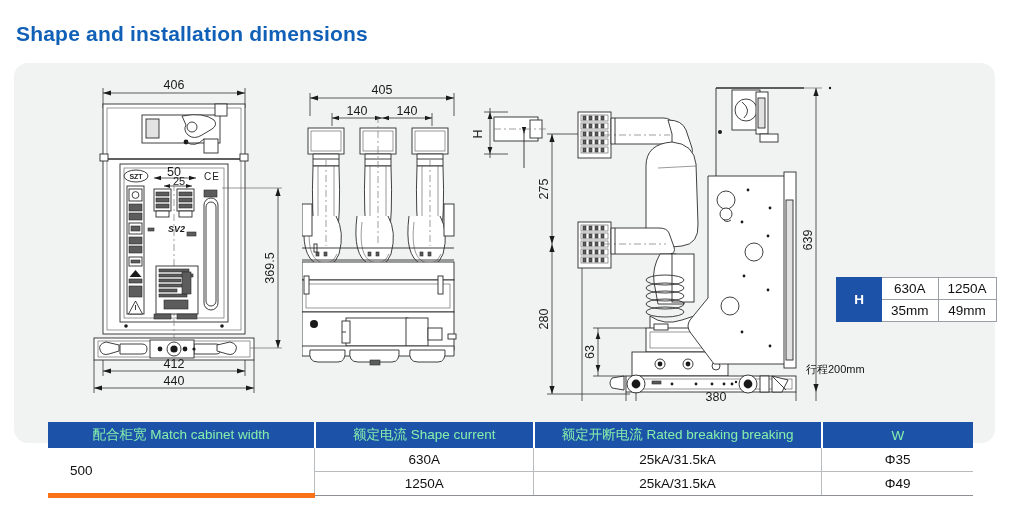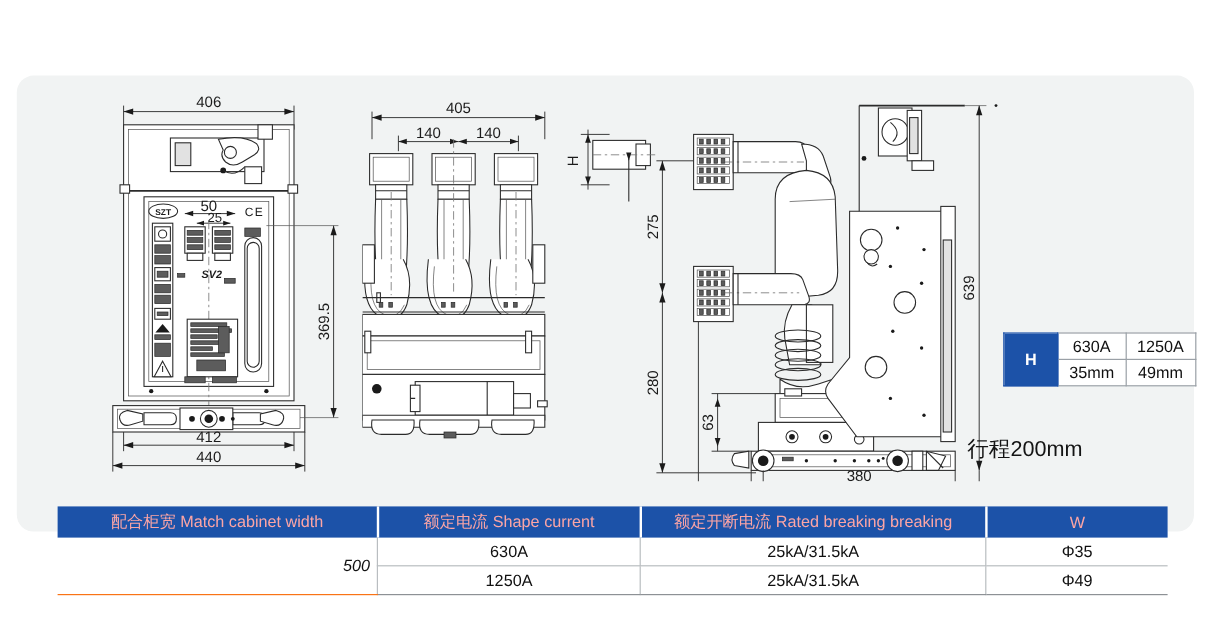--- a/index.html
+++ b/index.html
@@ -68,66 +68,66 @@
     background: #1c52a8;
     color: #ffffff;
     font-weight: bold;
     width: 26px;
     border-color: #1c52a8;
   }
   
   #stroke-note {
     position: absolute;
     left: 806px; top: 362px;
-    font-size: 18px;
+    font-size: 11px;
     color: #141414;
     white-space: nowrap;
   }
   
   #spec-table {
     position: absolute;
     left: 48px; top: 422px;
     width: 925px;
     border-collapse: collapse;
     font-size: 13.5px;
     background: #ffffff;
   }
   #spec-table th {
     background: #1c52a8;
-    color: #fca5a5;
+    color: #86efac;
     font-weight: normal;
     padding: 4px 6px;
     border-right: 2px solid #ffffff;
     text-align: center;
     white-space: nowrap;
   }
   #spec-table th:last-child { border-right: none; }
   #spec-table td {
     padding: 4px 6px;
     text-align: center;
     color: #101010;
     border-right: 1px solid #b9bdc0;
     border-bottom: 1px solid #b9bdc0;
     white-space: nowrap;
   }
   #spec-table td:last-child { border-right: none; }
   #spec-table tr:last-child td { border-bottom: 1px solid #8d9195; }
   #spec-table td.width-cell {
-    text-align: right;
+    text-align: left;
     padding-left: 22px;
     border-right: 1px solid #b9bdc0;
-    border-bottom: 1px solid #f97316;
-    font-style: italic;
+    border-bottom: 5px solid #f97316;
   }
 </style>
 </head>
 <body>
 
 <div id="root">
 
+  <div id="page-title">Shape and installation dimensions</div>
 
   <div id="drawing-panel"></div>
 
   <svg class="dwg" style="left:82px; top:76px;" width="215" height="325" viewBox="0 0 215 325">
 
     <g>
       <line class="dim" x1="21" y1="17" x2="163" y2="17"></line>
       <path class="fillk" d="M21,17 l8,-2.6 v5.2 z"></path>
       <path class="fillk" d="M163,17 l-8,-2.6 v5.2 z"></path>
       <line class="dim" x1="21" y1="12" x2="21" y2="32"></line>

